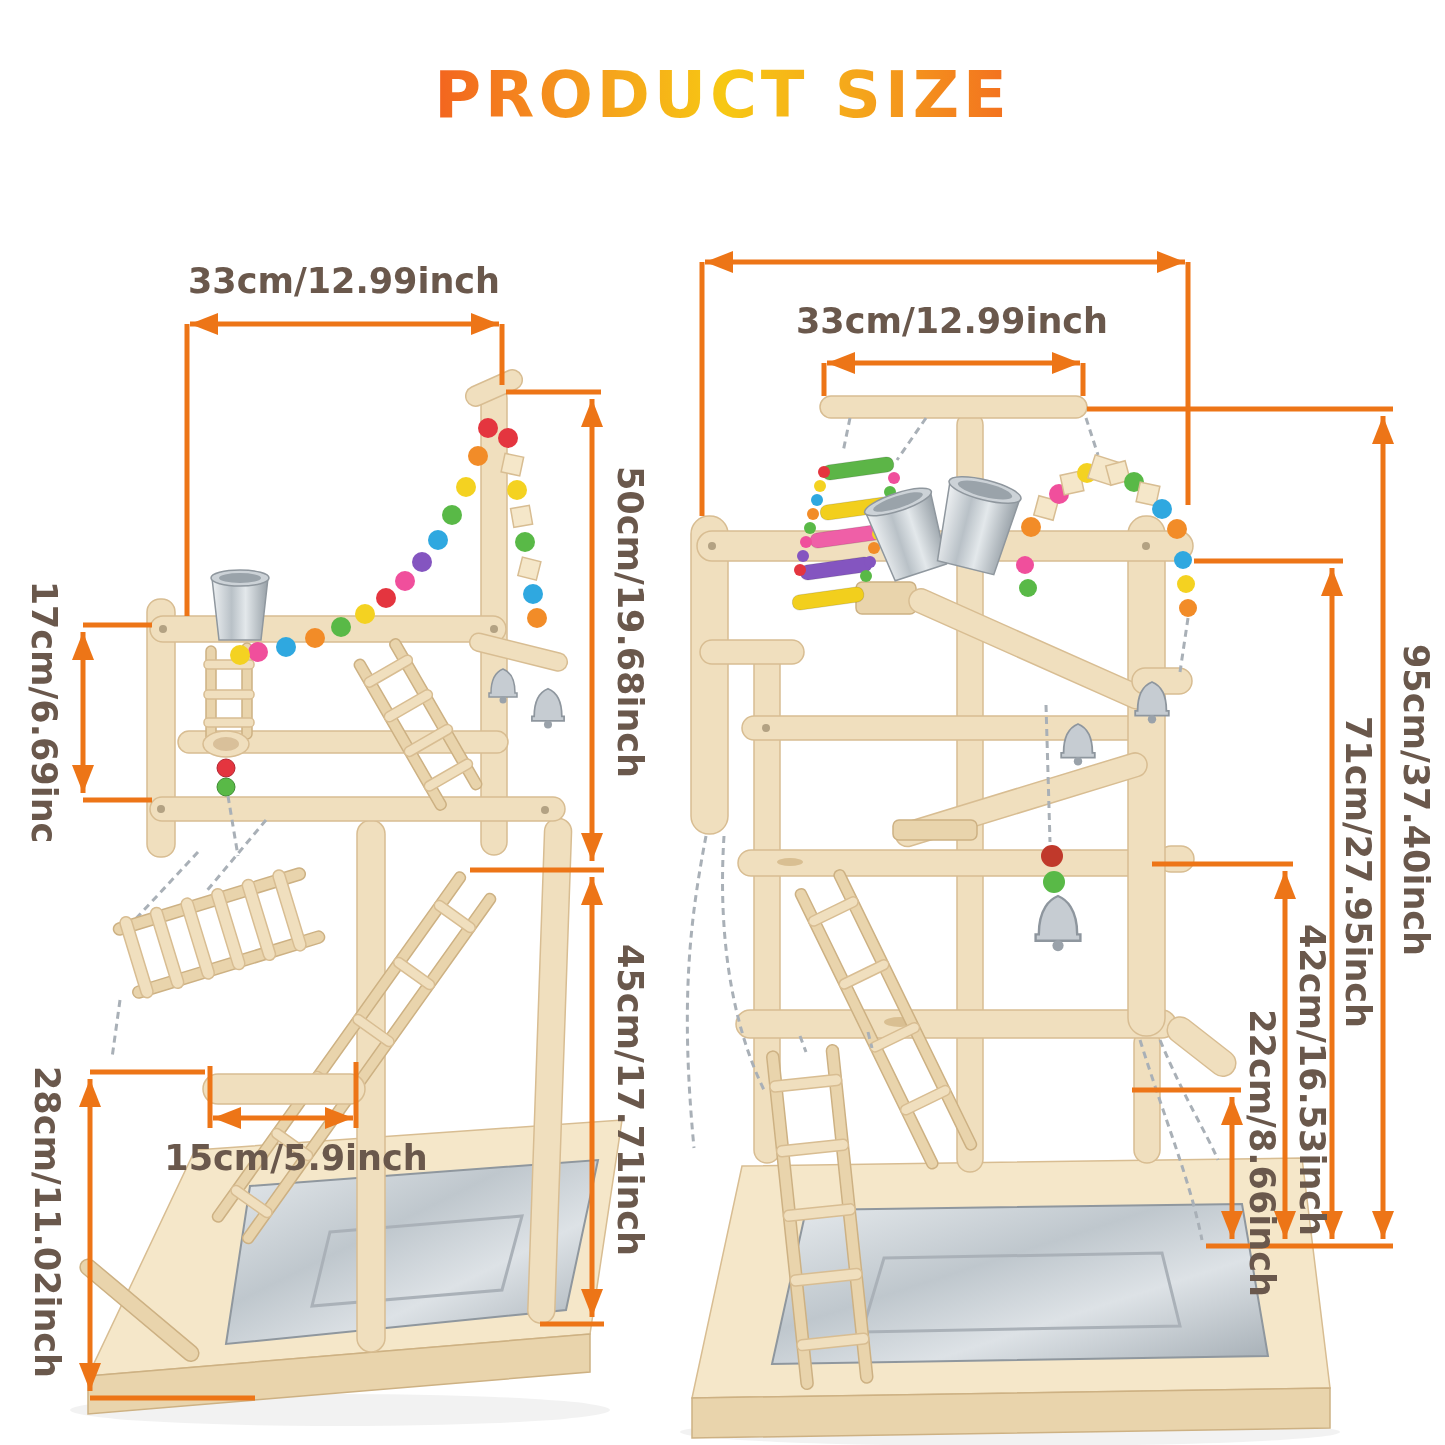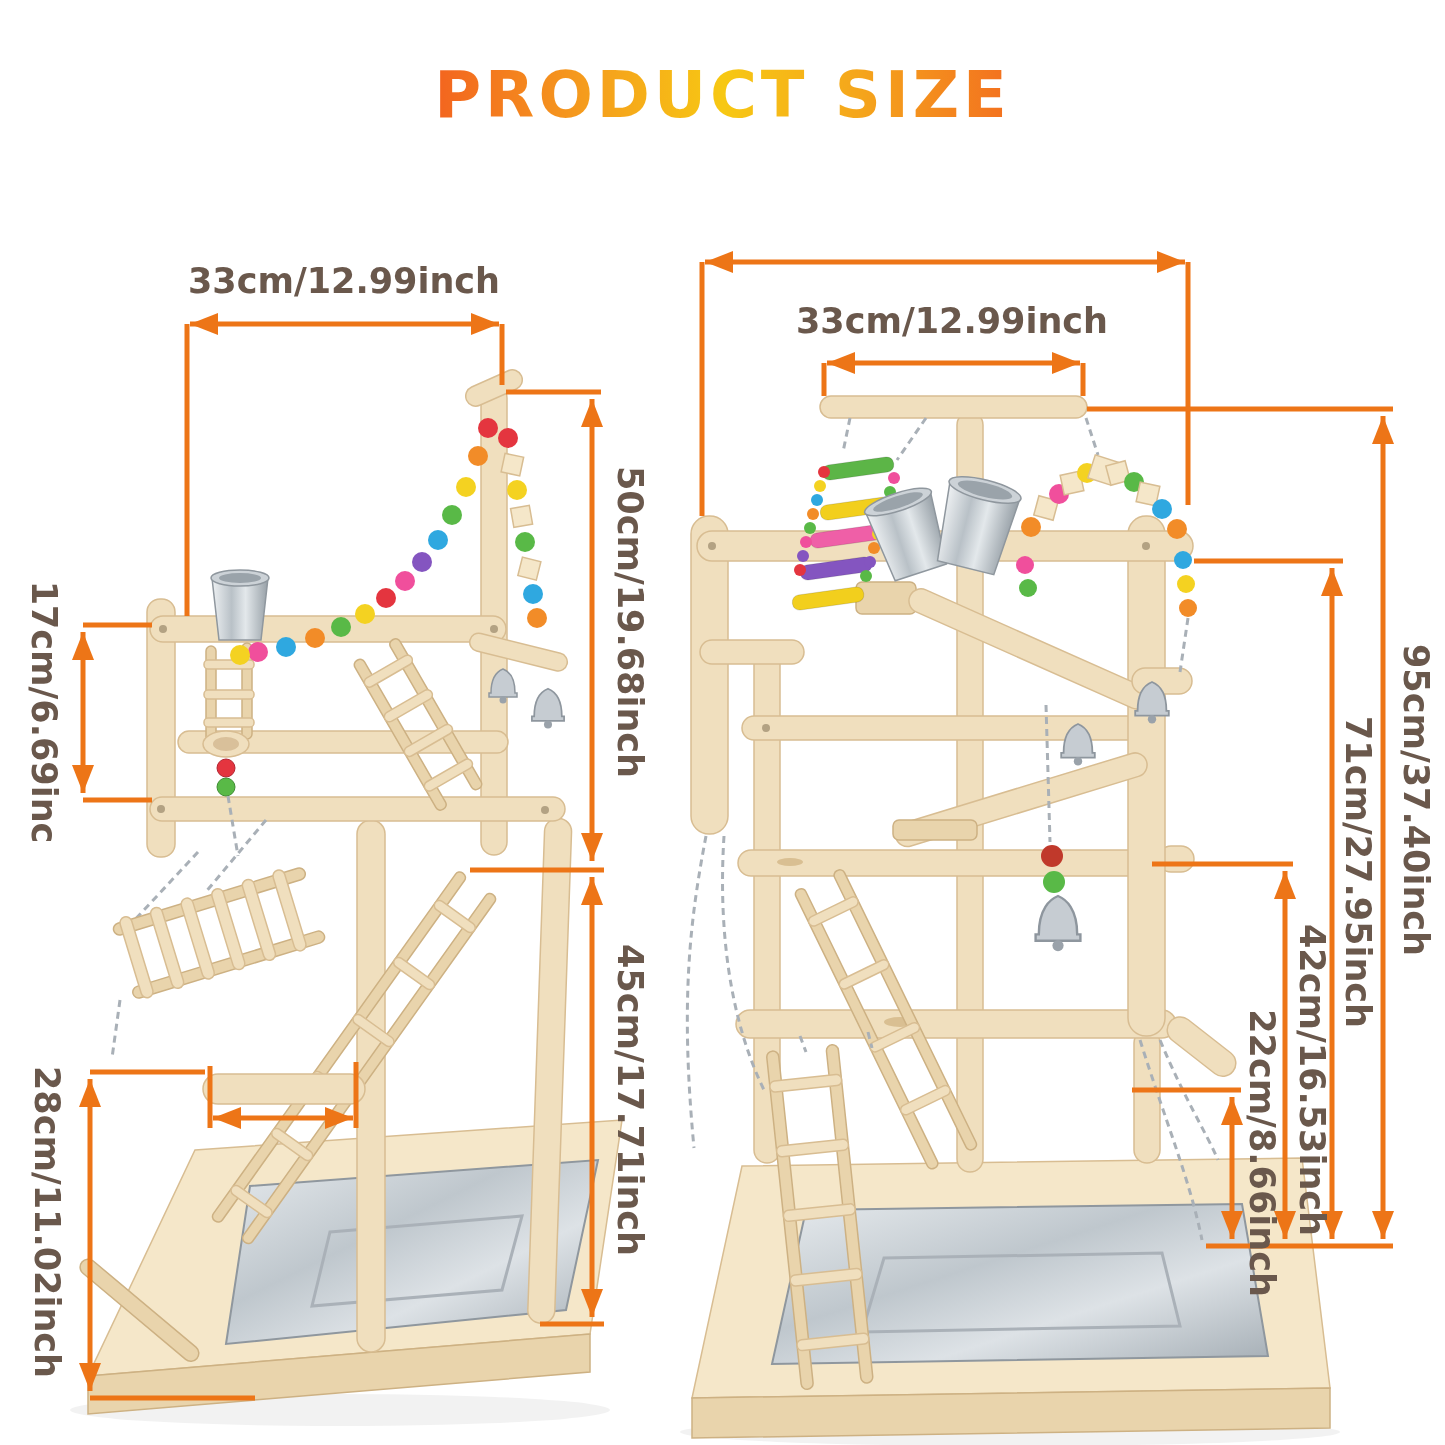--- a/index.html
+++ b/index.html
@@ -370,20 +370,21 @@
   </g>
 </svg>
 
 <div class="page-title">PRODUCT SIZE</div>
 
 <div class="dim-label" style="left:344px;top:281px;">33cm/12.99inch</div>
 <div class="dim-label v" style="left:44px;top:712px;">17cm/6.69inc</div>
 <div class="dim-label v" style="left:630px;top:622px;">50cm/19.68inch</div>
 <div class="dim-label v" style="left:630px;top:1100px;">45cm/17.71inch</div>
 <div class="dim-label v" style="left:47px;top:1222px;">28cm/11.02inch</div>
+<div class="dim-label" style="left:296px;top:1158px;">15cm/5.9inch</div>
 
 <div class="dim-label" style="left:952px;top:321px;">33cm/12.99inch</div>
 <div class="dim-label v" style="left:1416px;top:800px;">95cm/37.40inch</div>
 <div class="dim-label v" style="left:1358px;top:872px;">71cm/27.95inch</div>
 <div class="dim-label v" style="left:1312px;top:1080px;">42cm/16.53inch</div>
 <div class="dim-label v" style="left:1262px;top:1153px;">22cm/8.66inch</div>
 
 </div>
 
 </body></html>

